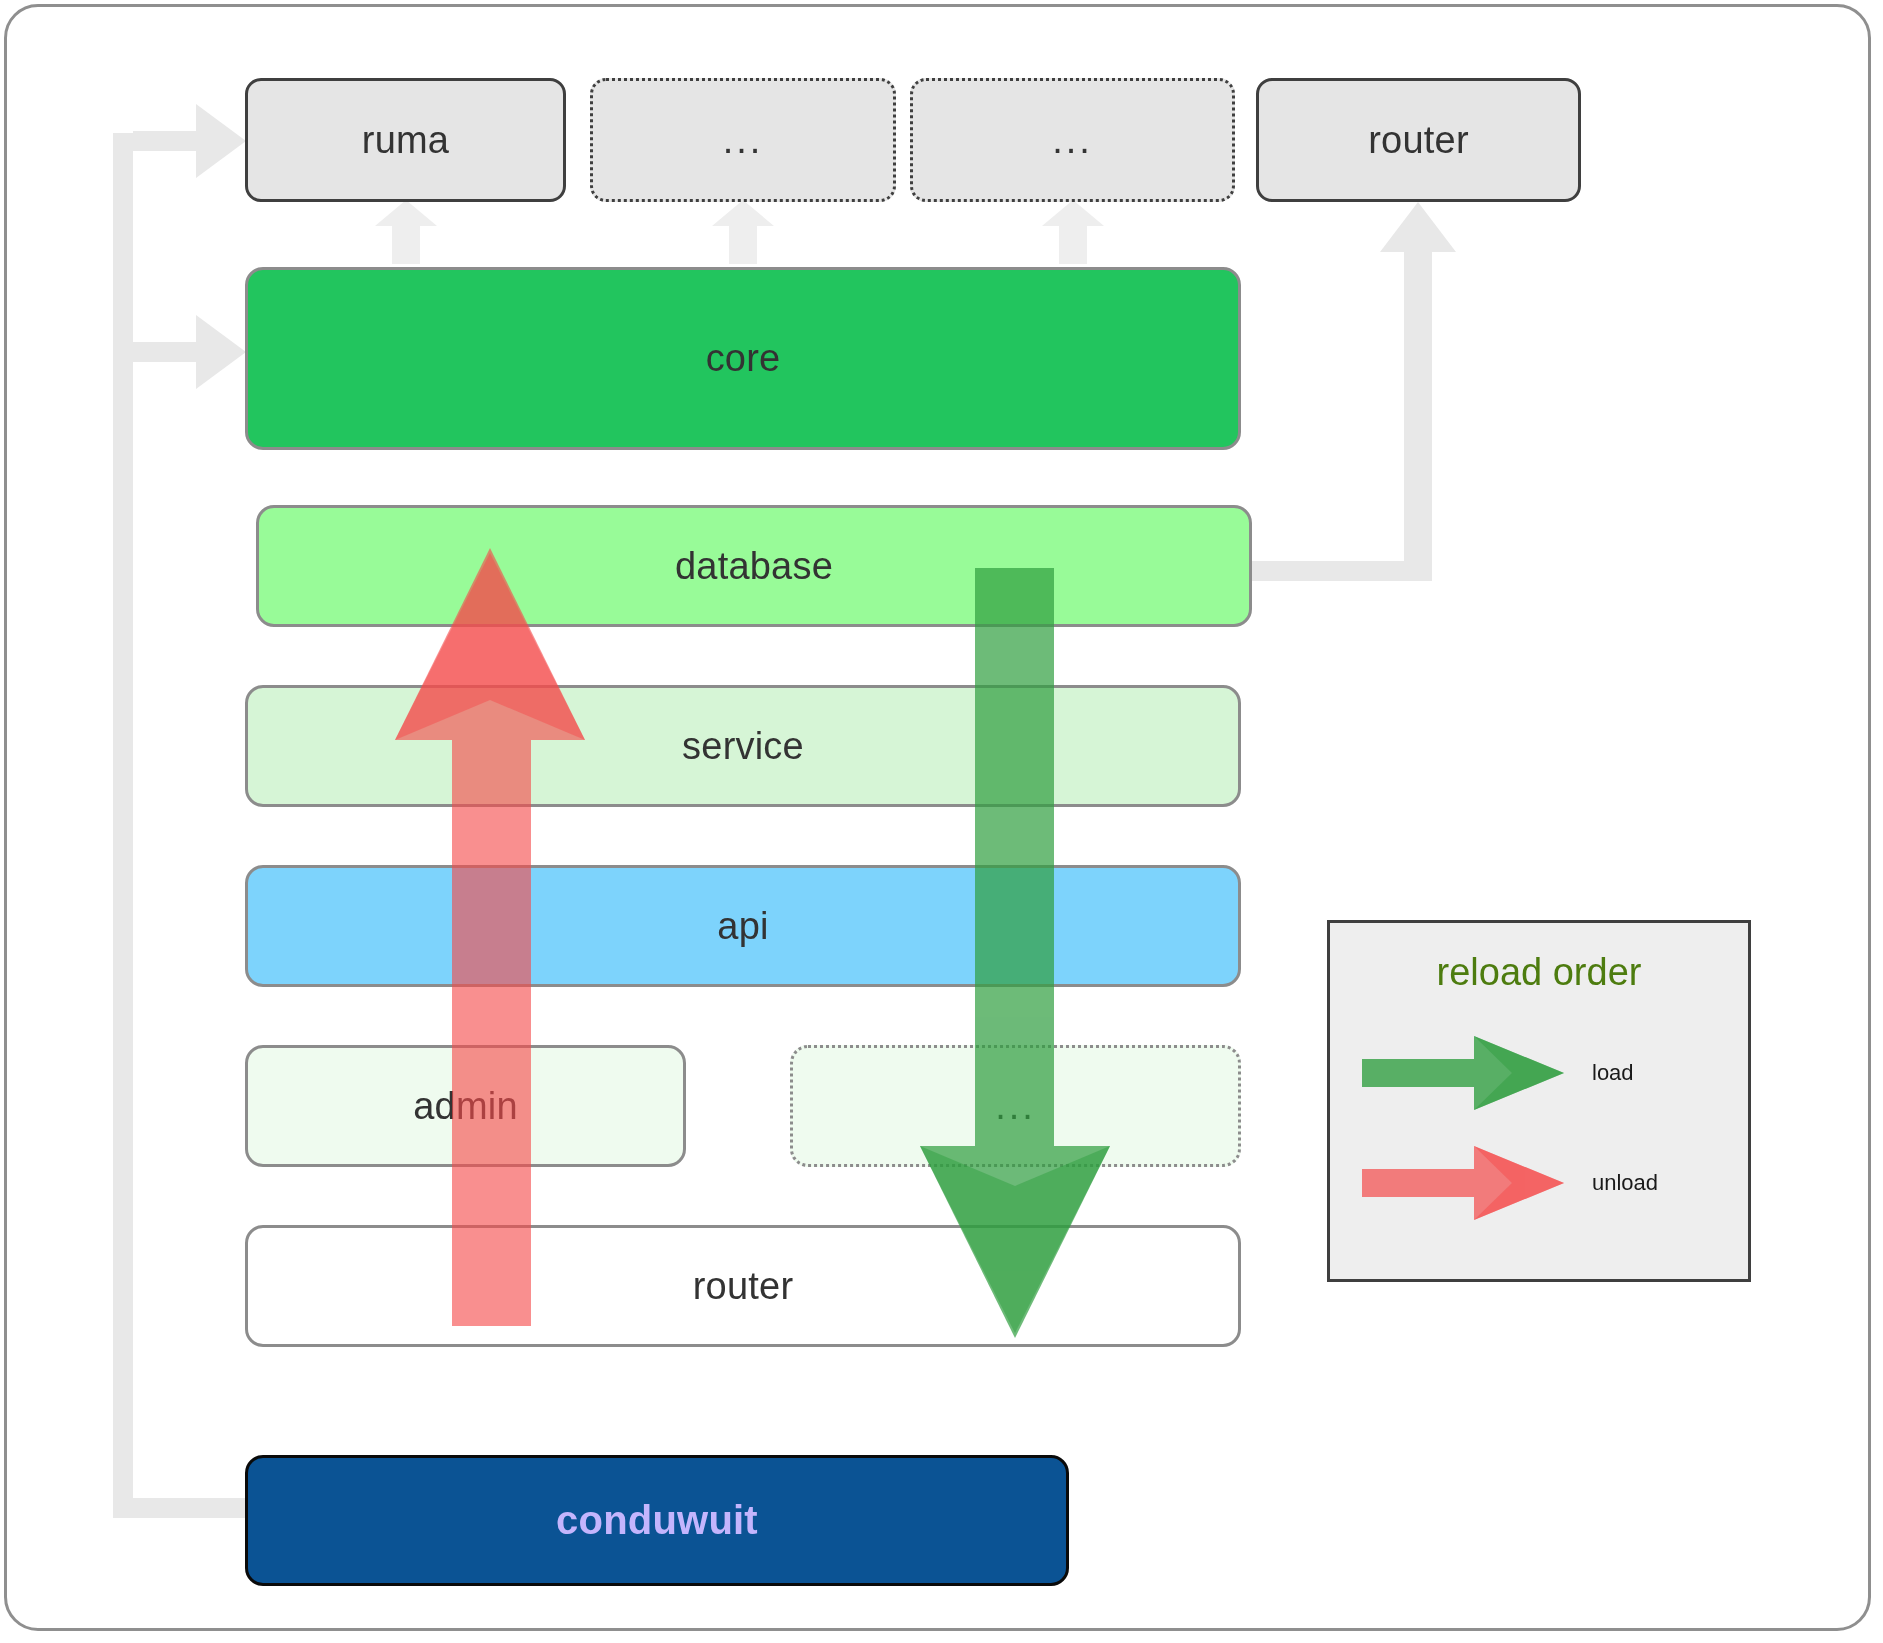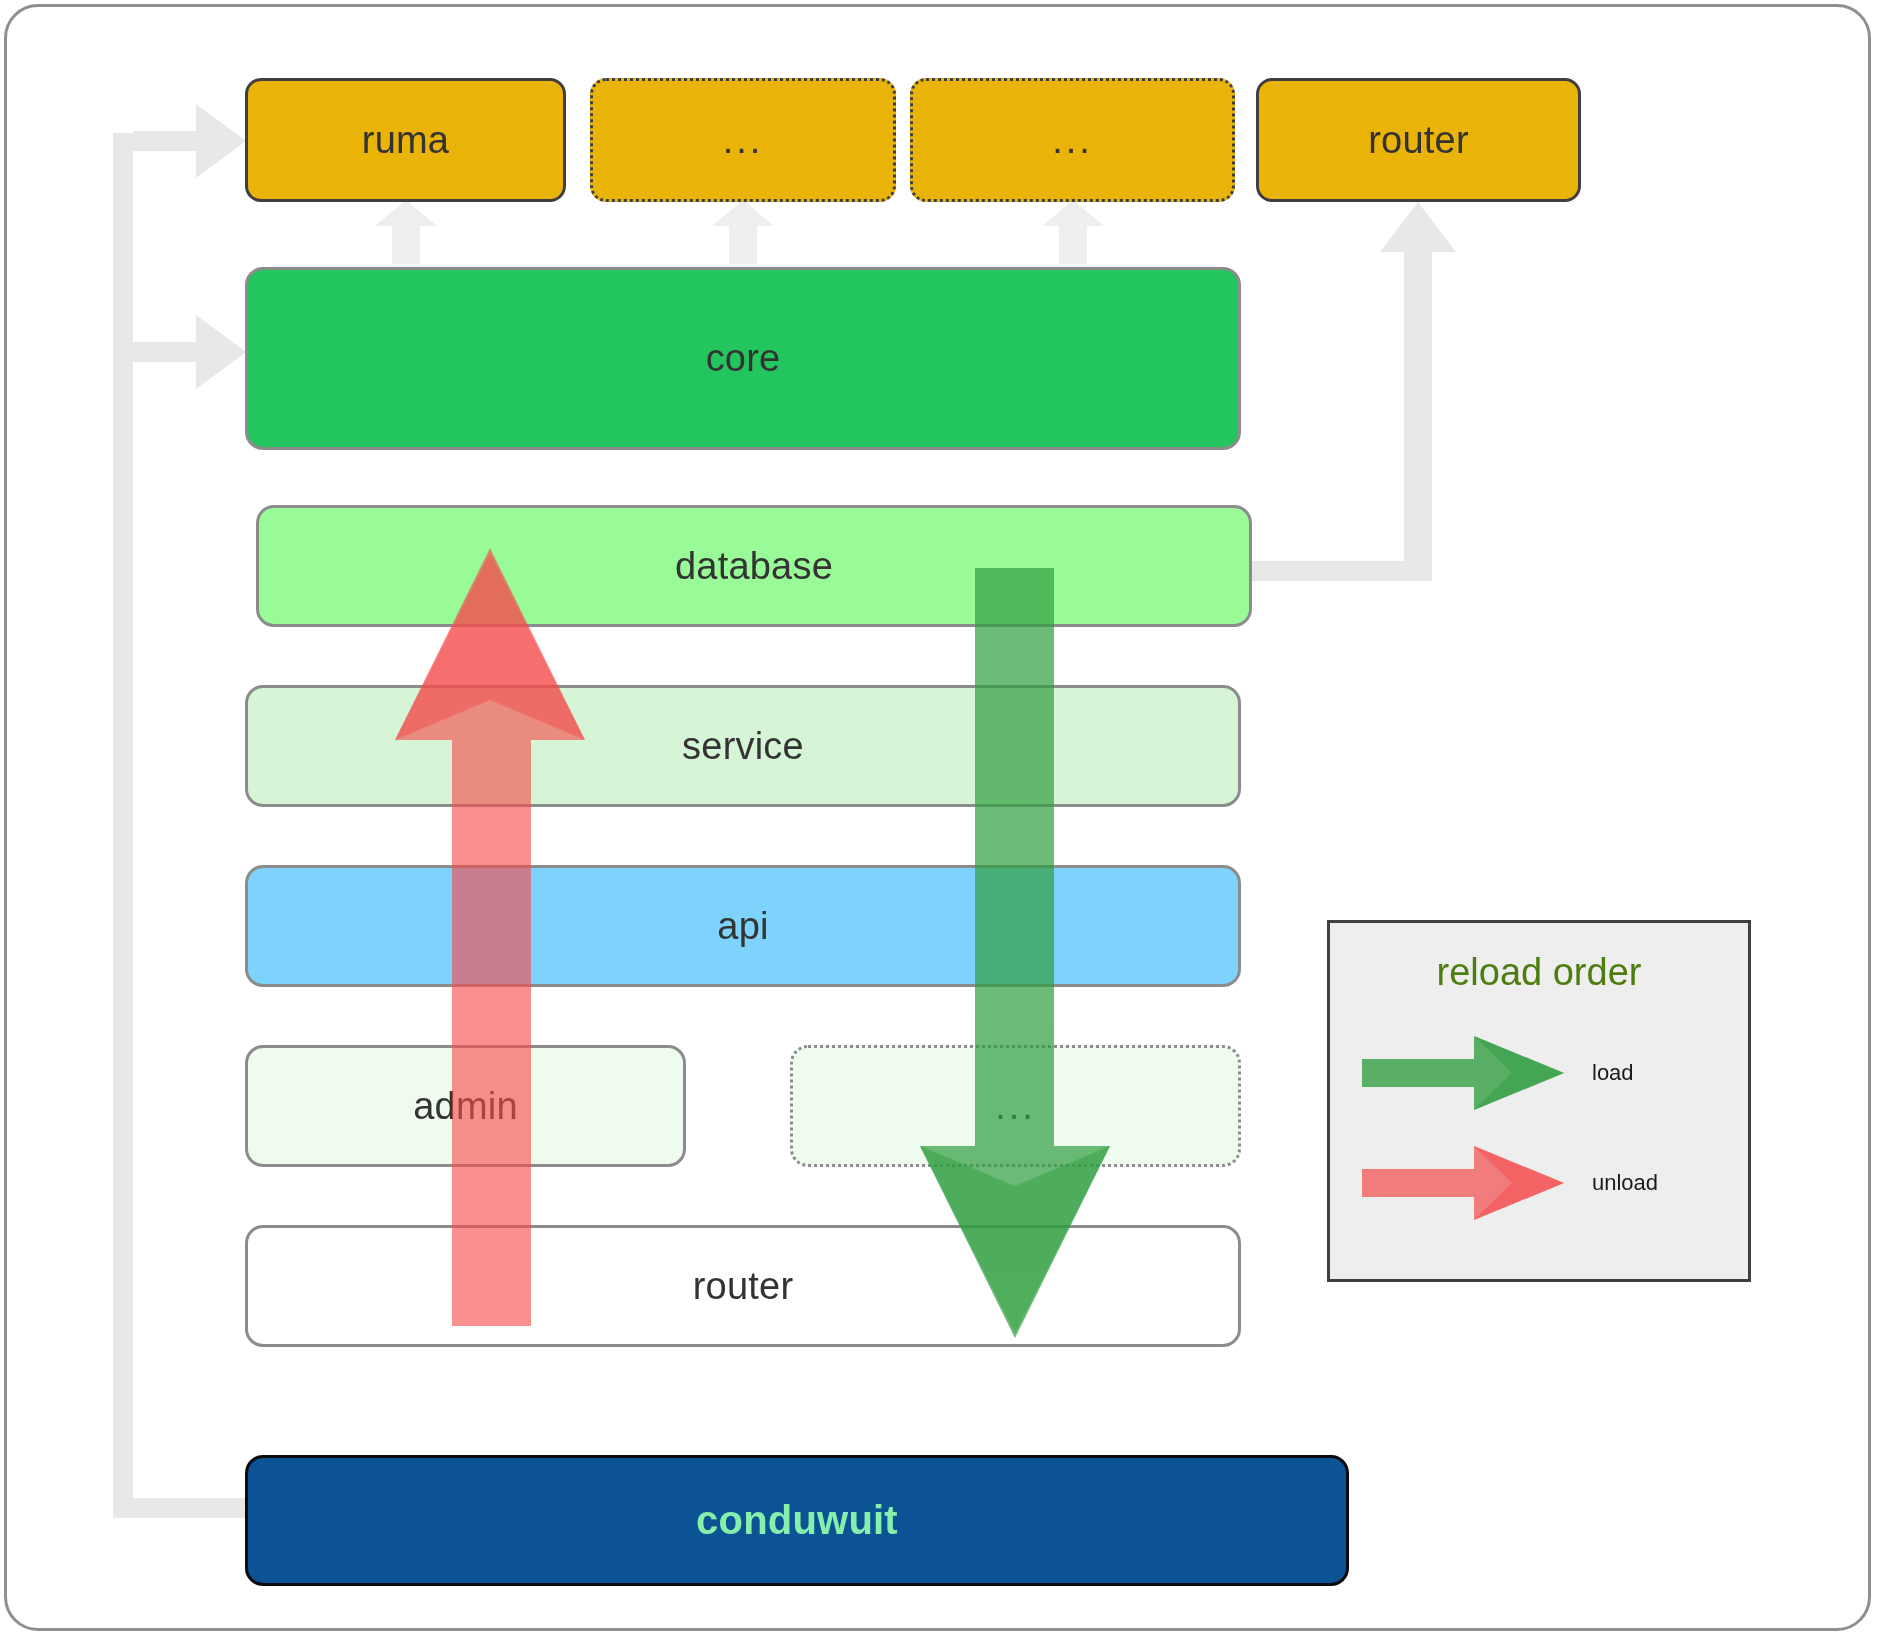--- a/index.html
+++ b/index.html
@@ -36,21 +36,21 @@
     align-items: center;
     justify-content: center;
     border-radius: 16px;
     color: #333333;
     font-size: 38px;
     letter-spacing: .2px;
   }
 
   
   .dep {
-    background: #eab308;
+    background: #e5e5e5;
     border: 3px solid #3f3f3f;
     height: 124px;
     top: 78px;
   }
   .dep.dotted {
     border: 3px dotted #3f3f3f;
   }
 
   .core-box {
     background: #22c55e;
@@ -71,23 +71,23 @@
   }
 
   .sub-dotted {
     border: 3px dotted #8c8c8c;
     border-radius: 18px;
   }
 
   .conduwuit-box {
     background: #0b5394;
     border: 3px solid #0a0a0a;
-    color: #86efac;
+    color: #c4b5fd;
     left: 245px;
-    width: 1104px;
+    width: 824px;
     top: 1455px;
     height: 131px;
     border-radius: 18px;
     font-size: 40px;
     font-weight: bold;
   }
 
   .legend-box {
     position: absolute;
     left: 1327px;

